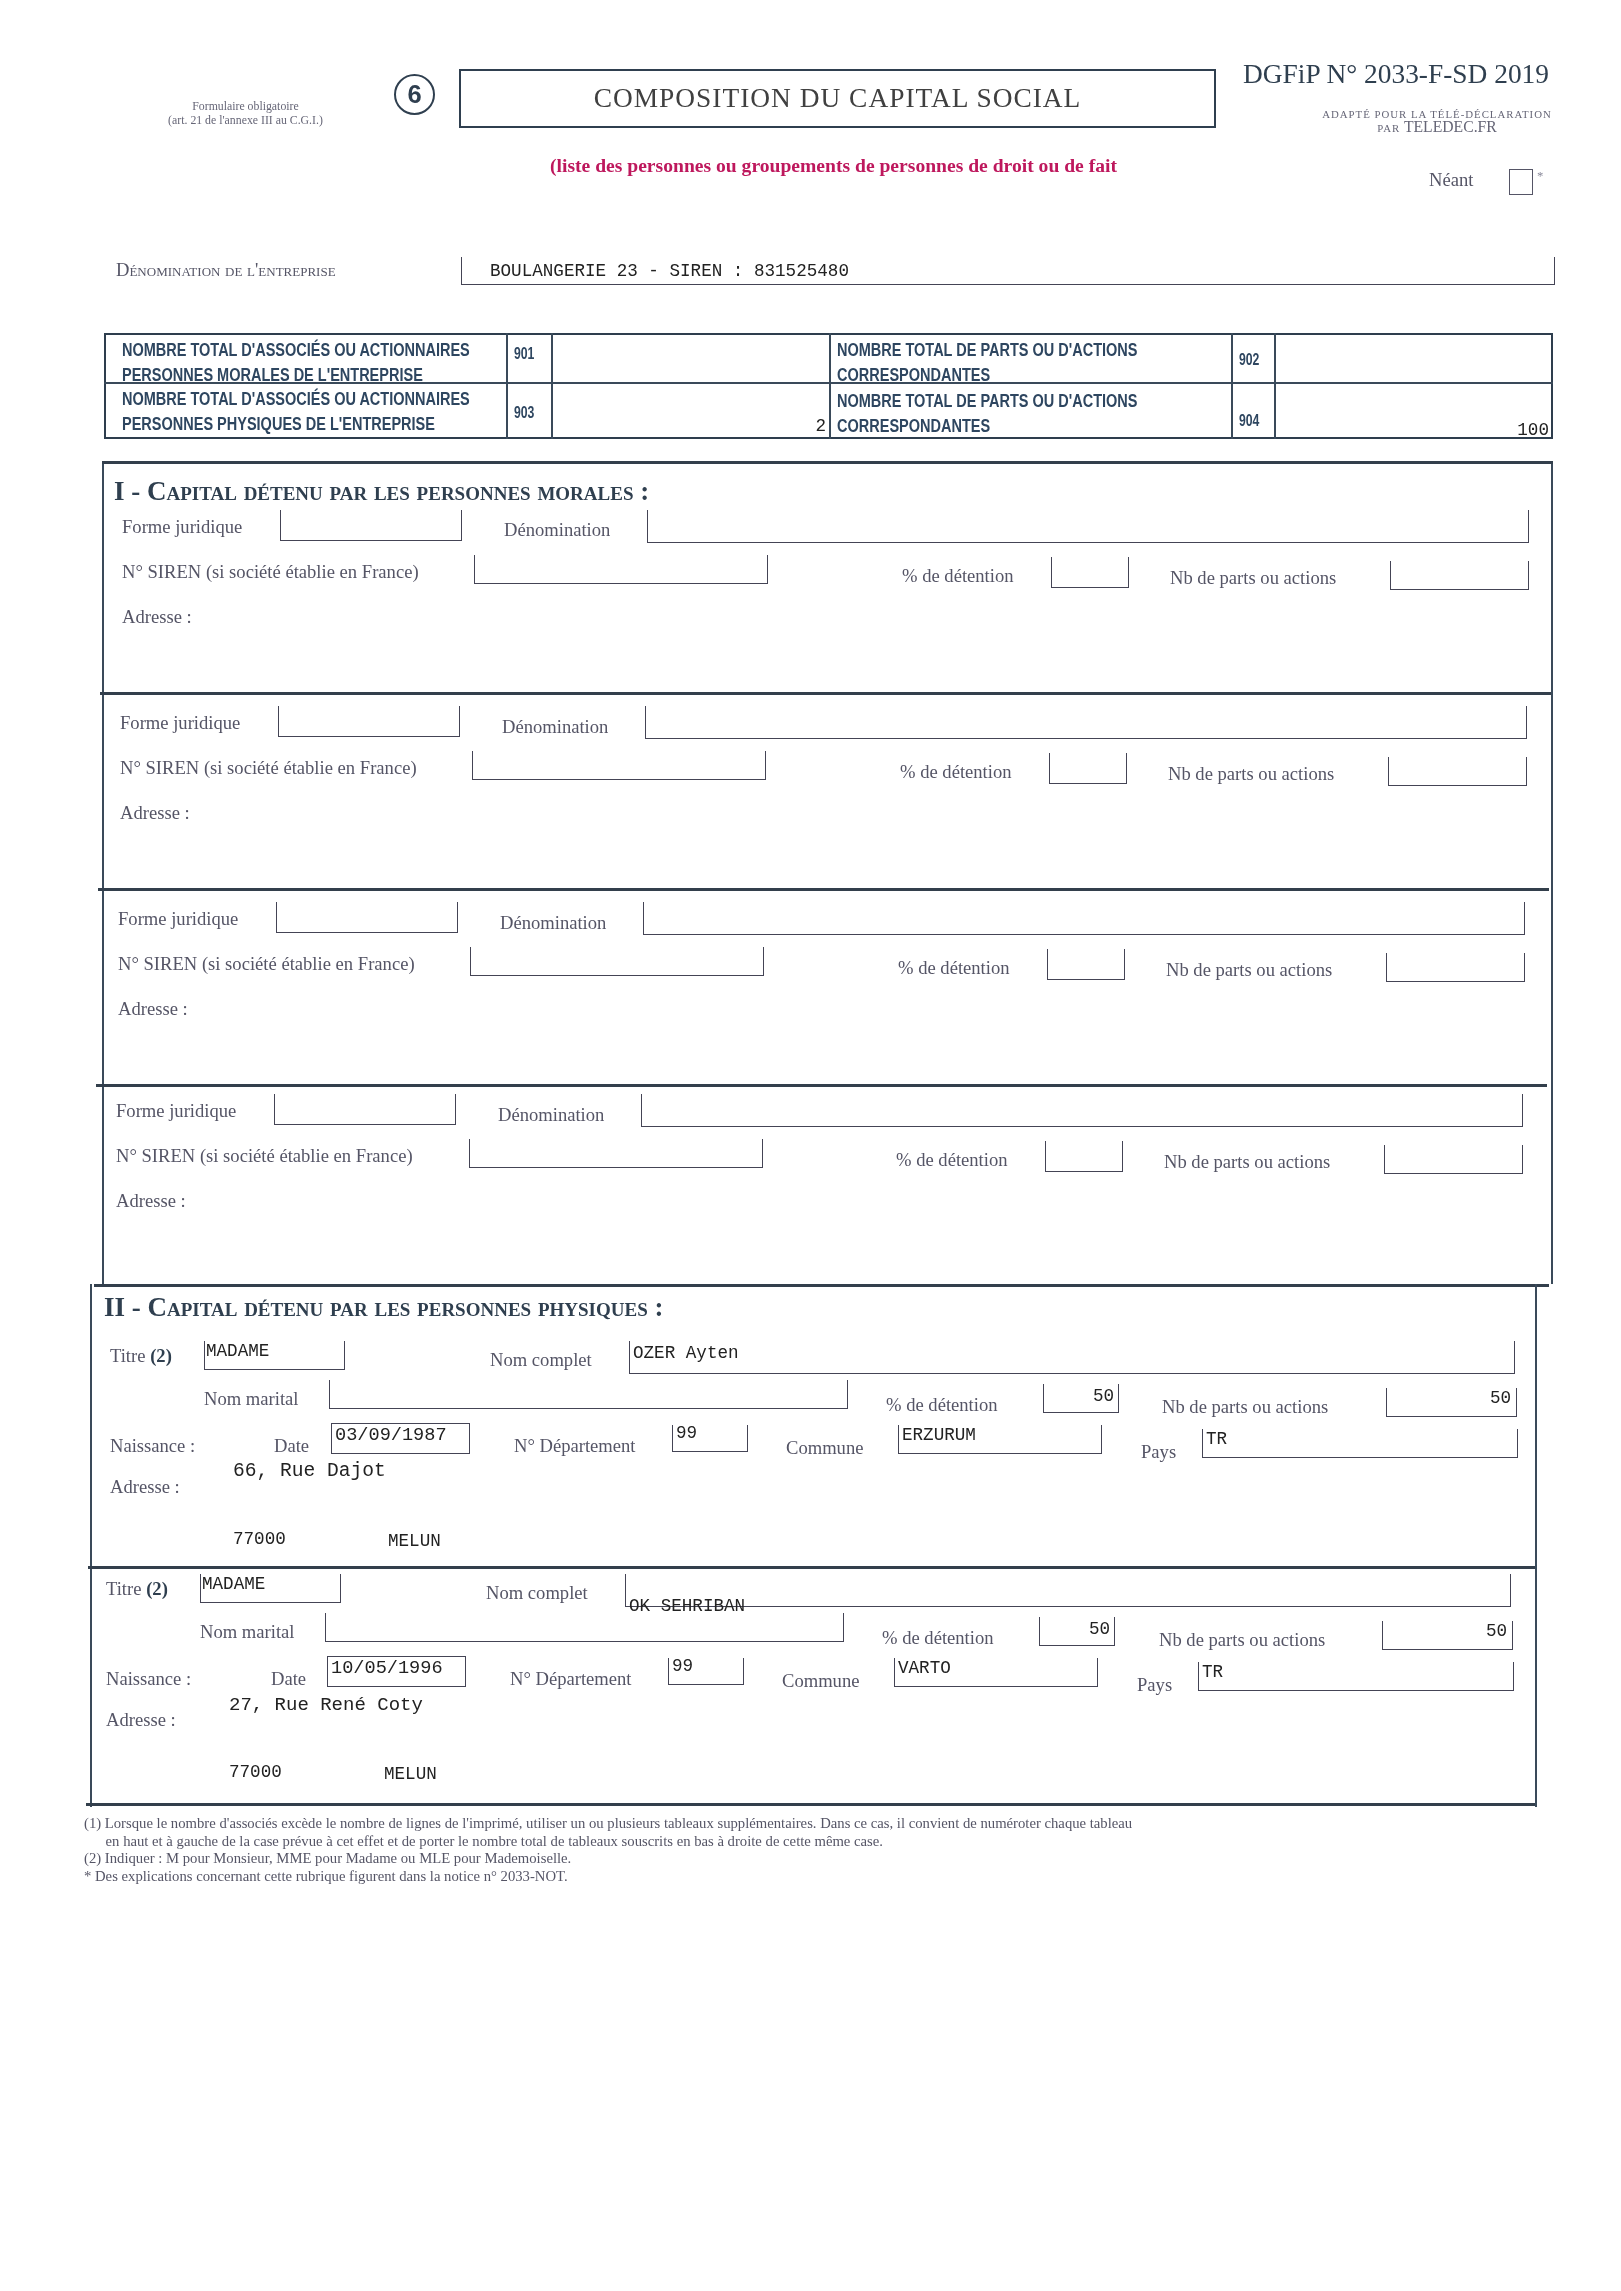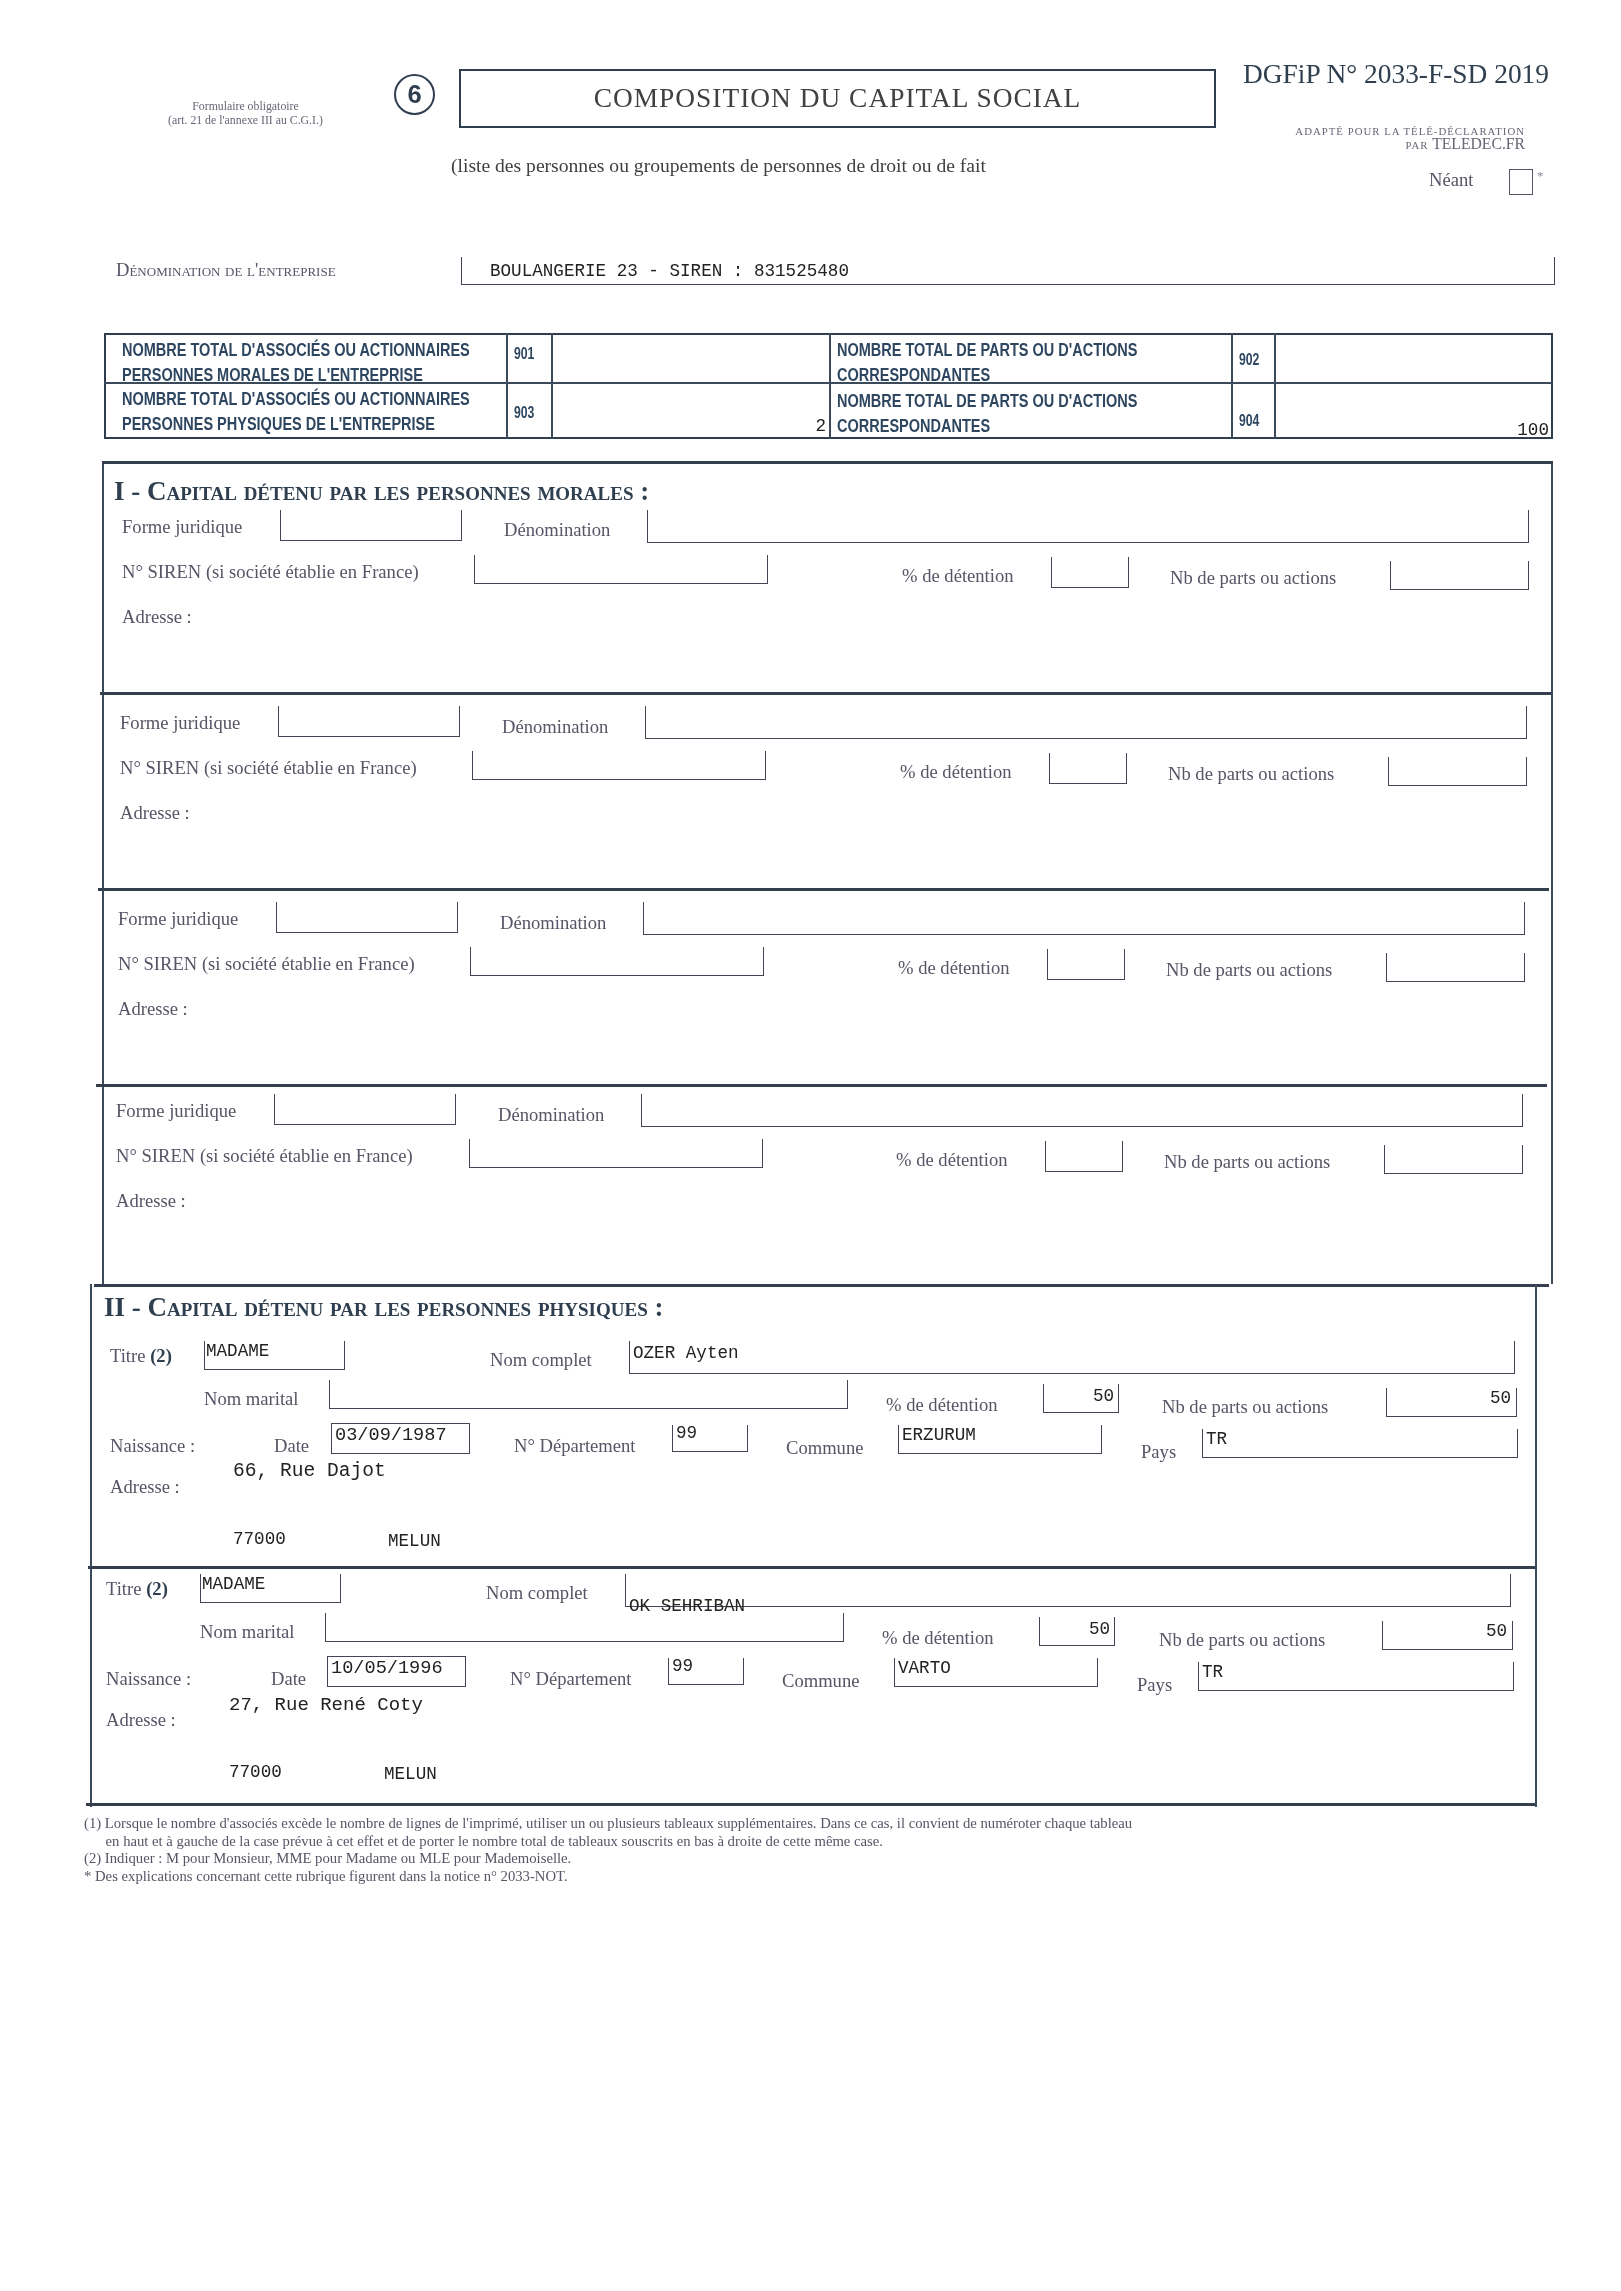--- a/index.html
+++ b/index.html
@@ -6,23 +6,23 @@
   body { width: 1621px; height: 2292px; position: relative; overflow: hidden; font-family: "Liberation Serif", serif; color: #3a4a5a; }
   .abs { position: absolute; }
   .mono { font-family: "Liberation Mono", monospace; color: #222; }
   .cond { font-family: "Liberation Sans", sans-serif; font-weight: bold; transform: scaleX(0.78); transform-origin: left center; white-space: nowrap; color: #2e4660; }
 
   
   .oblig { left: 118px; top: 100px; width: 255px; text-align: center; font-size: 11.8px; line-height: 13.7px; color: #667; }
   .circle6 { left: 394px; top: 74px; width: 37px; height: 37px; border: 2px solid #2f3f4f; border-radius: 50%; font-family: "Liberation Sans", sans-serif; font-weight: bold; font-size: 25.5px; text-align: center; line-height: 37px; color: #2f3f4f; }
   .titlebox { left: 459px; top: 69px; width: 753px; height: 55px; border: 2px solid #2f3f4f; font-size: 27.4px; letter-spacing: 1px; text-align: center; line-height: 55px; color: #404040; }
   .dgfip { left: 1239px; top: 59px; width: 314px; text-align: center; font-size: 27.4px; color: #2f3f4f; }
-  .teledec { left: 1211px; top: 108px; width: 314px; text-align: right; font-size: 10.8px; line-height: 12.7px; color: #667; letter-spacing: 1px; margin-top: 17px; }
+  .teledec { left: 1280px; top: 108px; width: 314px; text-align: center; font-size: 10.8px; line-height: 12.7px; color: #667; letter-spacing: 1px; }
   .teledec b { font-weight: normal; font-size: 15.7px; letter-spacing: 0; }
-  .subtitle { left: 451px; top: 153px; width: 765px; text-align: left; font-weight: normal; font-size: 19.6px; line-height: 25.5px; color: #404040; }
+  .subtitle { left: 451px; top: 153px; width: 765px; text-align: center; font-weight: bold; font-size: 19.6px; line-height: 25.5px; color: #be185d; }
   .neant { left: 1429px; top: 169px; font-size: 18.6px; color: #556; }
   .neant-box { left: 1509px; top: 169px; width: 21.6px; height: 23.5px; border: 1.5px solid #556; }
   .star { left: 1537px; top: 169px; font-size: 12.7px; color: #889; }
 
   
   .denom-label { left: 116px; top: 259px; font-size: 18.6px; color: #556; font-variant: small-caps; }
   .denom-field { left: 461px; top: 257px; width: 1092px; height: 27.4px; border-left: 1.5px solid #445; border-bottom: 1.5px solid #445; border-right: 1.5px solid #445; }
   .denom-value { left: 490px; top: 261px; font-size: 17.6px; }
 
   

